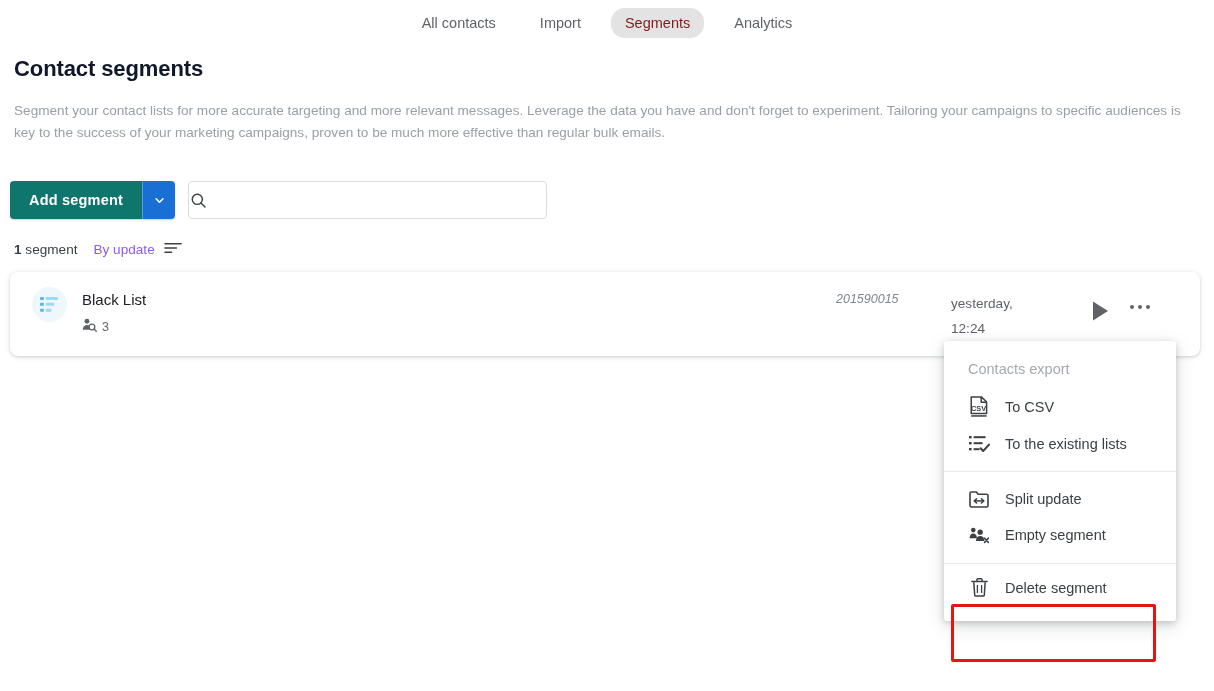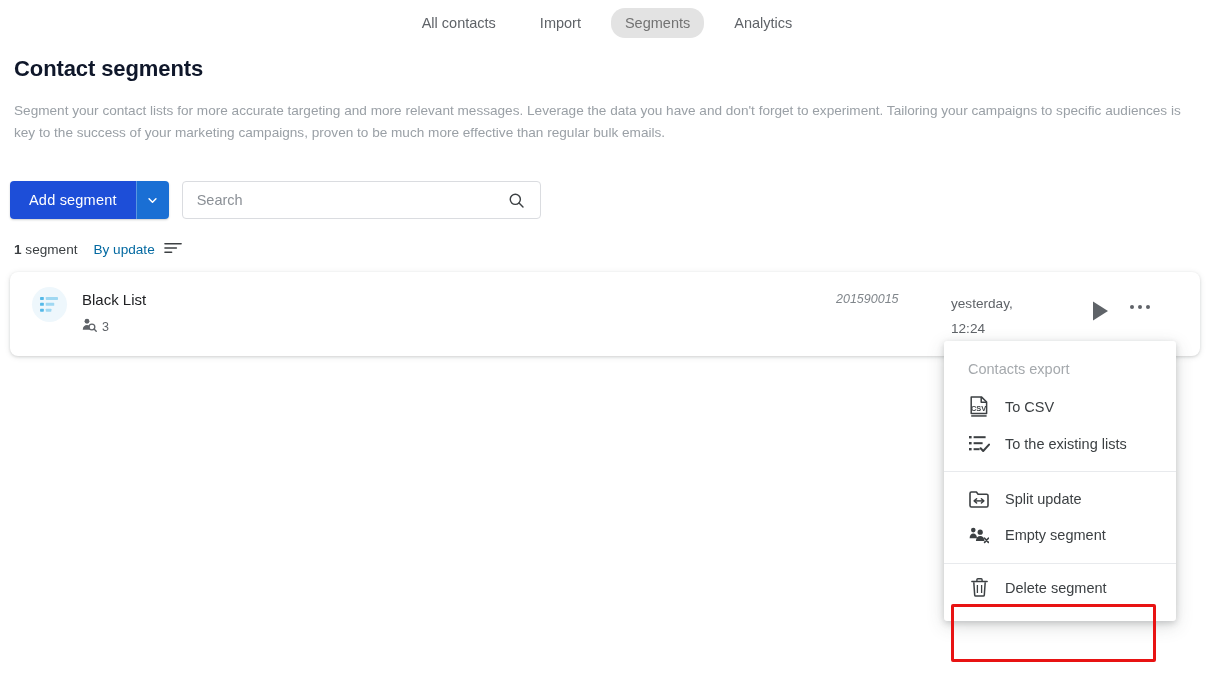--- a/index.html
+++ b/index.html
@@ -15,41 +15,41 @@
   
   .tabbar {
     position: absolute; left: 0; top: 0; width: 1214px; height: 46px;
     display: flex; align-items: center; justify-content: center; gap: 0px;
   }
   .tab {
     font-size: 14.5px; color: #5f6368; padding: 6px 14px;
     border-radius: 14px; line-height: 18px; white-space: nowrap;
     cursor: pointer; margin: 0 8px;
   }
-  .tab.active { background: #e3e3e3; color: #737373; }
+  .tab.active { background: #e3e3e3; color: #7f1d1d; }
 
   
   .page-title {
     position: absolute; left: 14px; top: 56px;
     font-size: 22px; font-weight: bold; color: #0f172a; letter-spacing: -0.1px;
   }
   .page-desc {
     position: absolute; left: 14px; top: 100px; width: 1180px;
     font-size: 13.6px; line-height: 22px; color: #9aa0a6;
   }
 
   
   .action-row { position: absolute; left: 10px; top: 181px; display: flex; align-items: center; }
   .add-btn-group {
     display: flex; align-items: stretch; height: 38px;
     border-radius: 4px; overflow: hidden; cursor: pointer;
     box-shadow: 0 1px 2px rgba(60,64,67,0.25);
   }
   .add-btn-main {
-    background: #1d4ed8; color: #fff; font-size: 14.5px; font-weight: normal;
+    background: #0f766e; color: #fff; font-size: 14.5px; font-weight: bold;
     display: flex; align-items: center; padding: 0 19px; letter-spacing: .2px;
   }
   .add-btn-caret {
     background: #1a6fd4; width: 33px; display: flex; align-items: center; justify-content: center;
     border-left: 1px solid rgba(255,255,255,0.28);
   }
   .add-btn-caret svg { display: block; }
 
   .search-box {
     position: relative; margin-left: 13px; width: 359px; height: 38px;
@@ -65,21 +65,21 @@
   .search-ico { padding-right: 14px; display: flex; align-items: center; cursor: pointer; }
 
   
   .list-toolbar {
     position: absolute; left: 14px; top: 238px; width: 1186px; height: 22px;
     display: flex; align-items: center; justify-content: flex-start;
   }
   .seg-count { font-size: 13.6px; color: #3c4043; }
   .seg-count b { font-weight: bold; }
   .sort-ctl { display: flex; align-items: center; gap: 9px; cursor: pointer; }
-  .sort-label { font-size: 13.6px; color: #0369a1; padding-left: 16px; }
+  .sort-label { font-size: 13.6px; color: #8b5cf6; padding-left: 16px; }
 
   
   .seg-card {
     position: absolute; left: 10px; top: 272px; width: 1190px; height: 84px;
     background: #fff; border-radius: 8px;
     box-shadow: 0 1px 3px rgba(60,64,67,0.18), 0 1px 6px rgba(60,64,67,0.10);
     display: flex; align-items: center;
   }
   .seg-avatar {
     position: absolute; left: 32px; top: 287px; width: 35px; height: 35px;
@@ -145,21 +145,20 @@
     <div class="add-btn-group">
       <div class="add-btn-main">Add segment</div>
       <div class="add-btn-caret">
         <svg width="15" height="15" viewBox="0 0 24 24">
           <path d="M6.5 9.2 L12 14.7 L17.5 9.2" fill="none" stroke="#ffffff" stroke-width="2.4" stroke-linecap="round" stroke-linejoin="round"></path>
         </svg>
       </div>
     </div>
 
     <div class="search-box">
-      <input class="search-input" type="text" placeholder="Search" style="">
       <span class="search-ico">
         <svg width="19" height="19" viewBox="0 0 24 24">
           <circle cx="10.5" cy="10.5" r="6.4" fill="none" stroke="#3c4043" stroke-width="1.8"></circle>
           <line x1="15.2" y1="15.2" x2="20.2" y2="20.2" stroke="#3c4043" stroke-width="1.8" stroke-linecap="round"></line>
         </svg>
       </span>
     </div>
   </div>
 
   <div class="list-toolbar">

